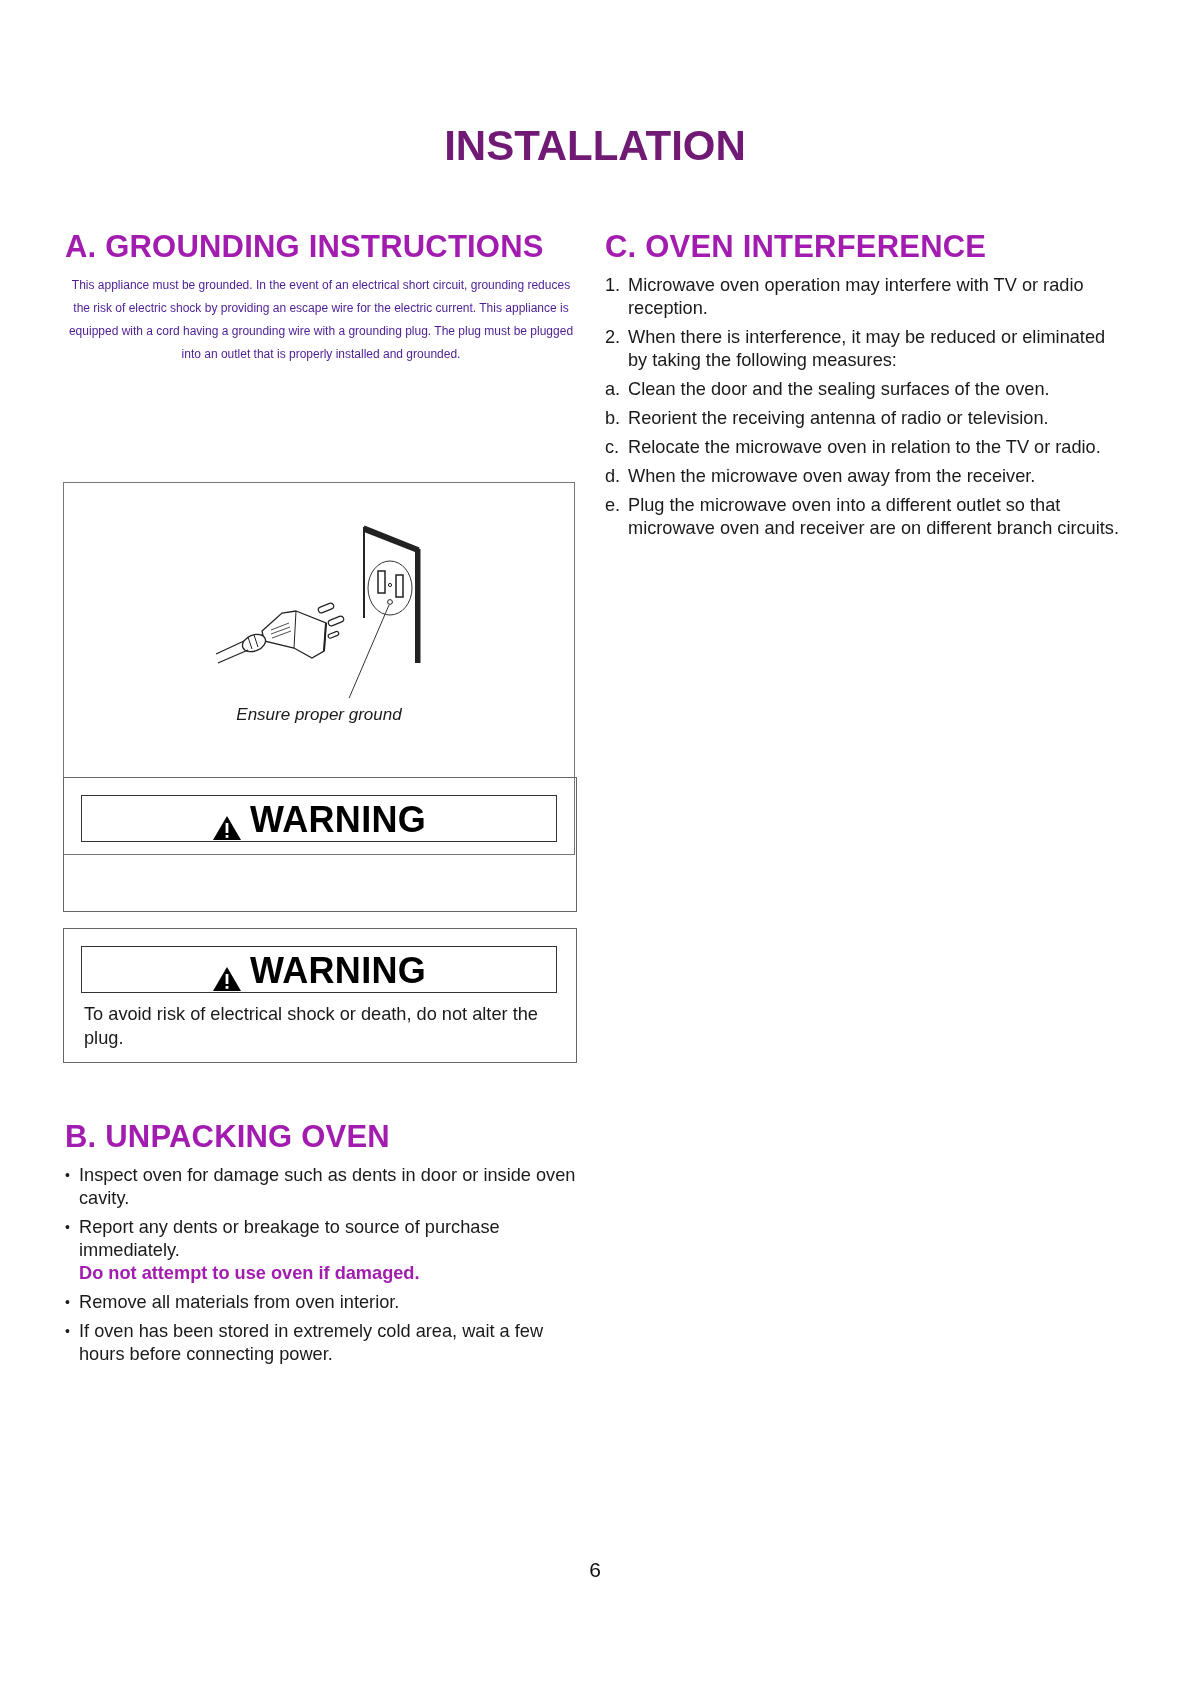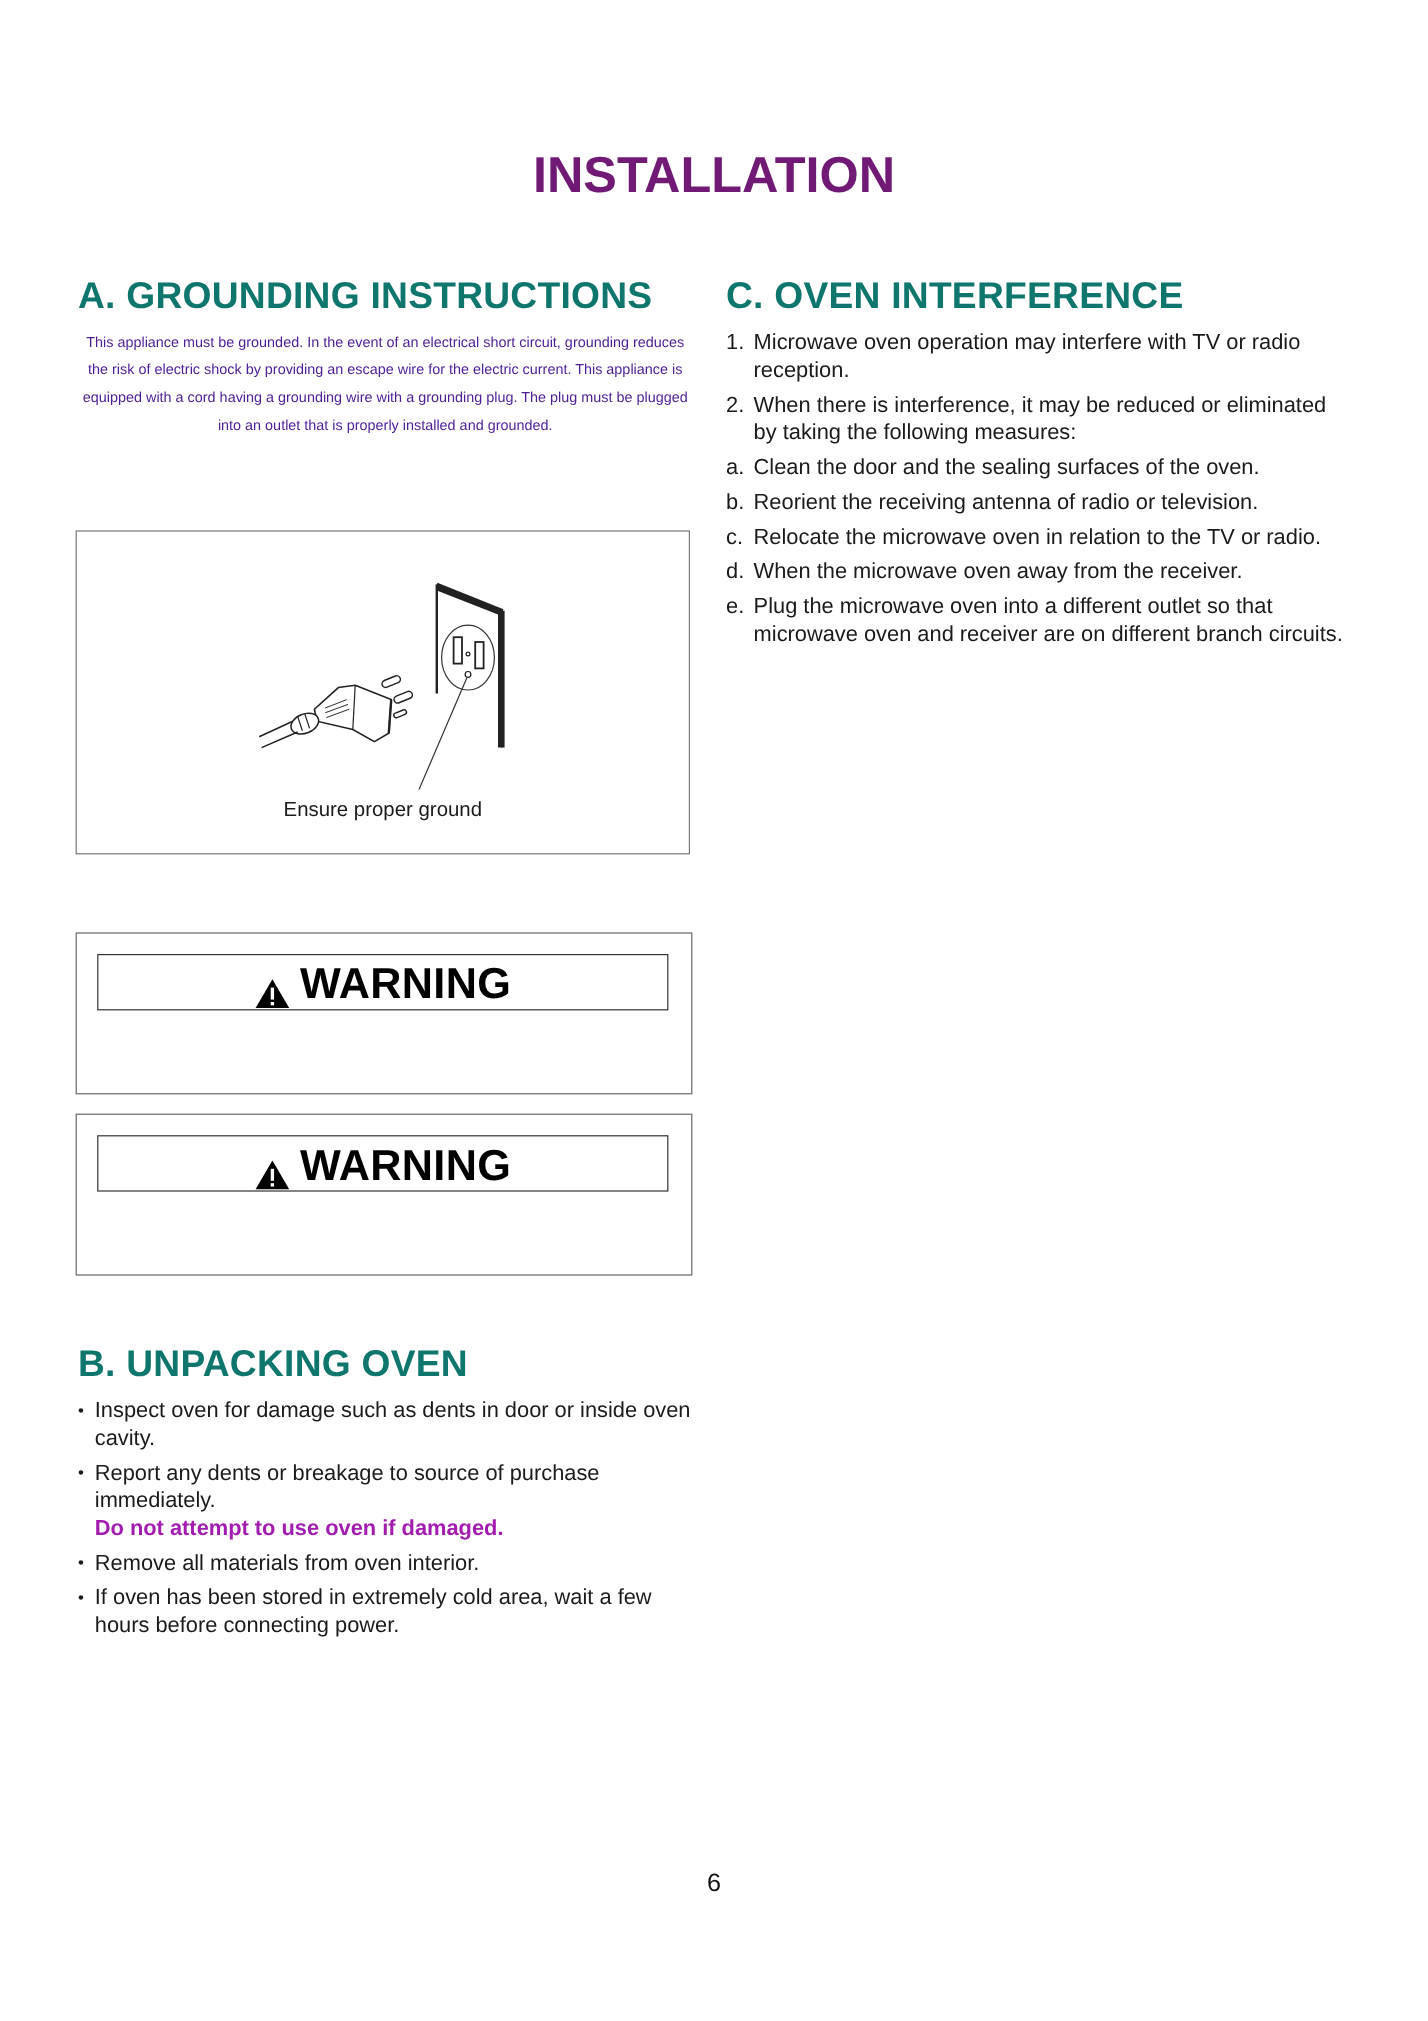--- a/index.html
+++ b/index.html
@@ -8,28 +8,28 @@
       font-family: "Liberation Sans", sans-serif; color: #111111;
     }
     .page-title {
       position: absolute; left: 0; top: 122px; width: 1190px; text-align: center;
       font-size: 42px; font-weight: bold; letter-spacing: 0px; color: #701a75;
     }
     .col { position: absolute; }
     .col-left { left: 65px; top: 228px; width: 512px; }
     .col-right { left: 605px; top: 228px; width: 520px; }
     h2 {
-      margin: 0; font-size: 31px; font-weight: bold; color: #0f766e; line-height: 38px;
+      margin: 0; font-size: 31px; font-weight: bold; color: #a21caf; line-height: 38px;
       letter-spacing: 0.2px;
     }
     .para { font-size: 12px; line-height: 23px; margin: 8px 0 0 0; color: #4c1d95; text-align: center; }
 
     .figure-box {
-      position: absolute; left: 63px; top: 442px; width: 512px; height: 270px;
-      border: 1.5px solid #777; box-sizing: border-box;
+      position: absolute; left: 63px; top: 482px; width: 512px; height: 373px;
+      border: 1.5px solid #777; box-sizing: border-box; font-style: italic;
     }
     .figure-svg { position: absolute; left: 150px; top: 40px; }
     .figure-caption {
       position: absolute; left: 0; width: 100%; top: 222px; text-align: center;
       font-size: 17px; line-height: 20px; color: #1a1a1a;
     }
 
     .warn-box {
       position: absolute; left: 63px; width: 514px; height: 135px;
       border: 1.5px solid #666; box-sizing: border-box;
@@ -128,20 +128,21 @@
 
 <div class="warn-box" style="top:928px;">
   <div class="warn-bar">
     <svg width="30" height="26" viewBox="0 0 30 26">
       <polygon points="15,1 29,25 1,25" fill="#000"></polygon>
       <rect x="13.6" y="8" width="2.8" height="10" fill="#fff"></rect>
       <rect x="13.6" y="20" width="2.8" height="2.8" fill="#fff"></rect>
     </svg>
     <span class="warn-title">WARNING</span>
   </div>
+  <div class="warn-text">To avoid risk of electrical shock or death, do not alter the plug.</div>
 </div>
 
 <div class="section-b">
   <h2>B. UNPACKING OVEN</h2>
   <ul class="bullets">
     <li><span>Inspect oven for damage such as dents in door or inside oven cavity.</span></li>
     <li><span>Report any dents or breakage to source of purchase immediately.</span><span class="bold-note">Do not attempt to use oven if damaged.</span></li>
     <li><span>Remove all materials from oven interior.</span></li>
     <li><span>If oven has been stored in extremely cold area, wait a few hours before connecting power.</span></li>
   </ul>

